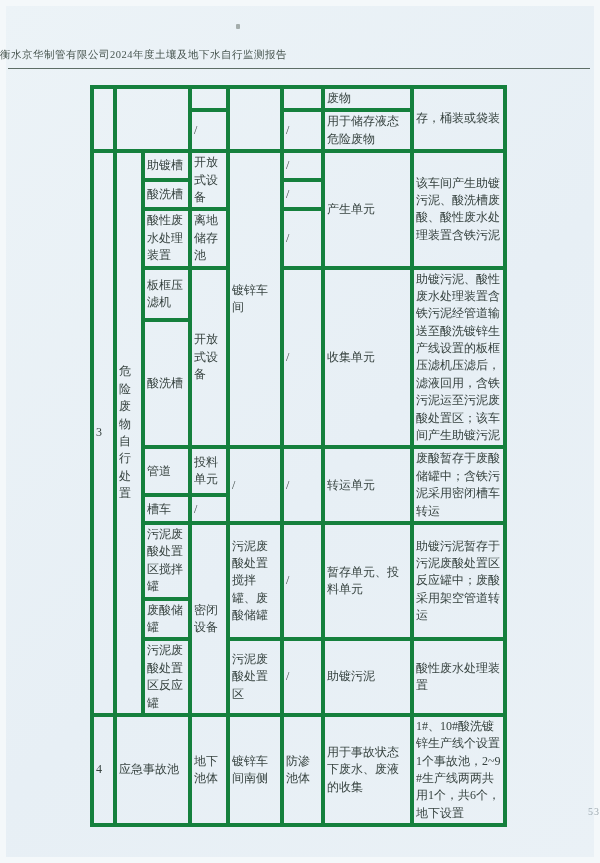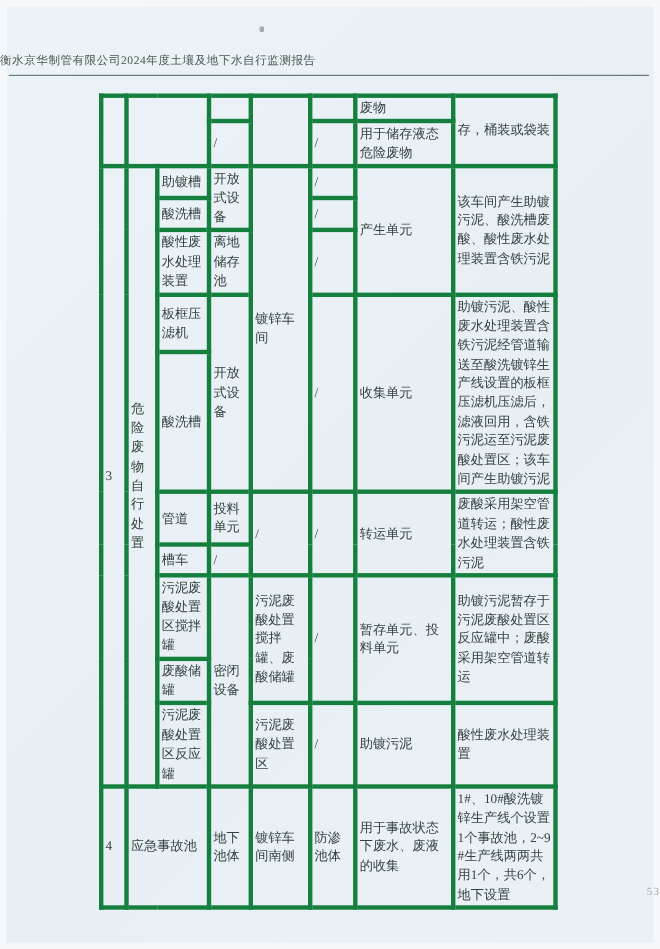--- a/index.html
+++ b/index.html
@@ -104,21 +104,21 @@
     </tr>
     <tr style="height:98px">
       <td>酸洗槽</td>
     </tr>
     <tr style="height:32px">
       <td>管道</td>
       <td>投料单元</td>
       <td rowspan="2" class="slash">/</td>
       <td rowspan="2" class="slash">/</td>
       <td rowspan="2">转运单元</td>
-      <td rowspan="2" class="note">废酸采用架空管道转运；酸性废水处理装置含铁污泥</td>
+      <td rowspan="2" class="note">废酸暂存于废酸储罐中；含铁污泥采用密闭槽车转运</td>
     </tr>
     <tr style="height:23px">
       <td>槽车</td>
       <td class="slash">/</td>
     </tr>
     <tr style="height:45px">
       <td>污泥废酸处置区搅拌罐</td>
       <td rowspan="3">密闭设备</td>
       <td rowspan="2">污泥废酸处置搅拌罐、废酸储罐</td>
       <td rowspan="2" class="slash">/</td>

